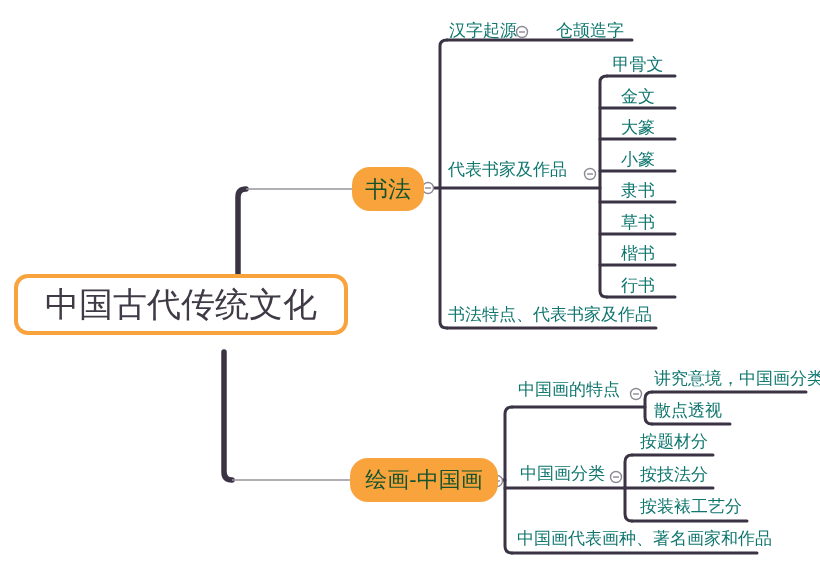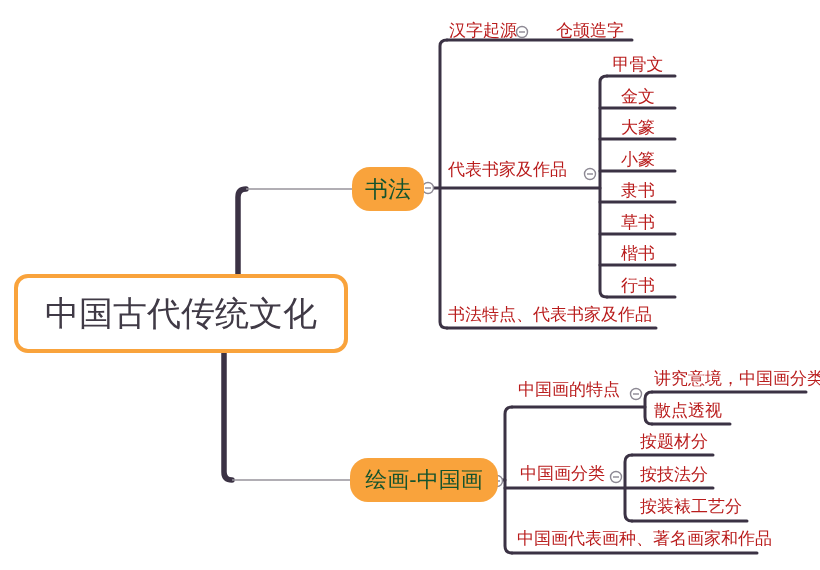--- a/index.html
+++ b/index.html
@@ -10,30 +10,30 @@
     font-family:"Liberation Sans","DejaVu Sans",sans-serif;
     overflow:hidden;
   }
   svg{position:absolute;left:0;top:0;}
   .trunk{stroke:#3B3244;stroke-width:5.5;fill:none;stroke-linecap:round;}
   .thin{stroke:#97939B;stroke-width:1.6;fill:none;}
   .edge{stroke:#3B3244;stroke-width:3;fill:none;stroke-linecap:round;}
   .collapse circle{fill:#ffffff;stroke:#8D8994;stroke-width:1.4;}
   .collapse line{stroke:#8D8994;stroke-width:1.4;}
   .label{
-    position:absolute;font-size:17px;color:#b91c1c;
+    position:absolute;font-size:17px;color:#0f766e;
     white-space:nowrap;line-height:1.15;cursor:default;
   }
   .leaf-c{left:600px;width:76px;text-align:center;}
   .node{
     position:absolute;display:flex;align-items:center;justify-content:center;
     box-sizing:border-box;white-space:nowrap;
   }
   .root-node{
-    left:14px;top:274px;width:334px;height:79px;
+    left:14px;top:274px;width:334px;height:61px;
     border:4px solid #F9A33C;border-radius:14px;background:#ffffff;
     font-size:34px;color:#403A46;
   }
   .branch-node{
     background:#F9A33C;border-radius:18px;height:44px;
     font-size:22px;color:#14532d;
   }
   .branch-shufa{left:352px;top:167px;width:72px;font-size:23px;}
   .branch-huihua{left:350px;top:458px;width:148px;}
 </style>

